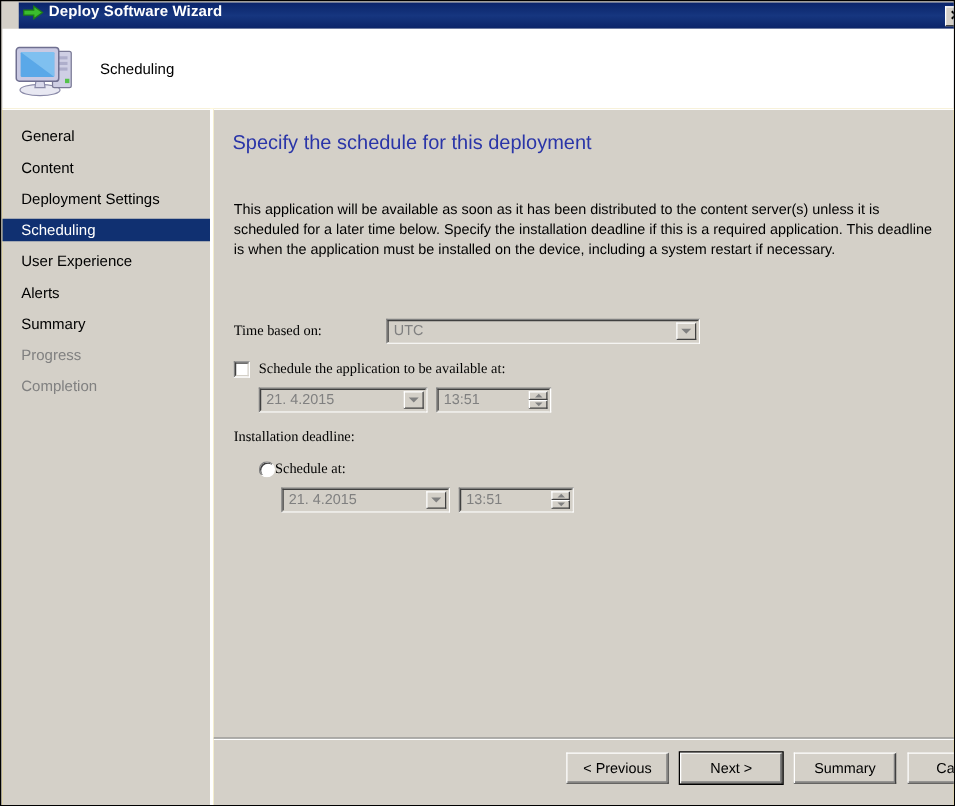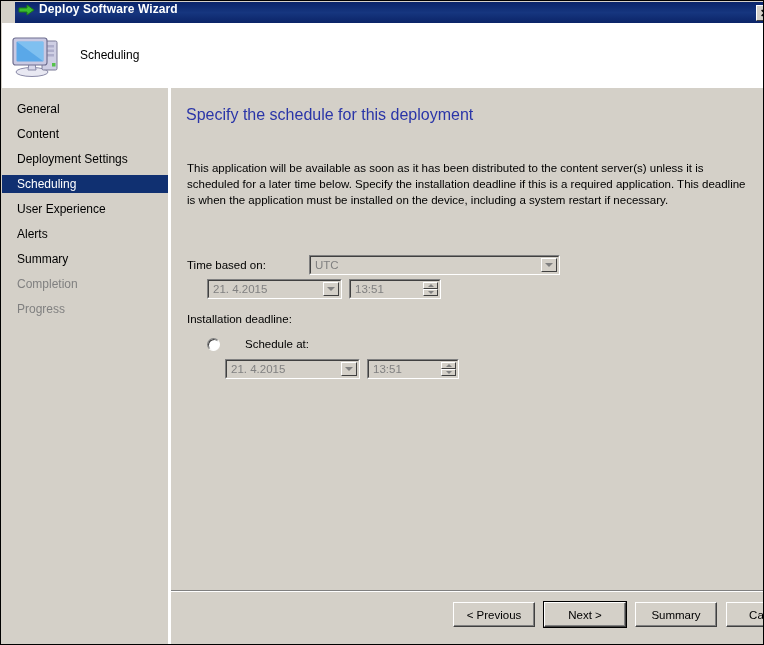--- a/index.html
+++ b/index.html
@@ -190,21 +190,21 @@
     width: 560px;
   }
   .row {
     display: flex;
     align-items: center;
     margin-bottom: 0;
   }
   .field-label {
     font-size: 11.5px;
     color: #000000;
-    font-family: Liberation Sans, sans-serif;
+    font-family: Liberation Serif, serif;
     white-space: nowrap;
   }
 
   
   .sunken {
     background: #d4d0c8;
     border-top: 1px solid #808080;
     border-left: 1px solid #808080;
     border-right: 1px solid #ffffff;
     border-bottom: 1px solid #ffffff;
@@ -437,22 +437,22 @@
 
     <div id="sidebar">
       <ul id="sidebar-list">
         <li class="nav-item">General</li>
         <li class="nav-item">Content</li>
         <li class="nav-item">Deployment Settings</li>
         <li class="nav-item selected">Scheduling</li>
         <li class="nav-item">User Experience</li>
         <li class="nav-item">Alerts</li>
         <li class="nav-item">Summary</li>
+        <li class="nav-item disabled">Progress</li>
         <li class="nav-item disabled">Completion</li>
-        <li class="nav-item disabled">Progress</li>
       </ul>
     </div>
     <div id="sidebar-divider"></div>
 
     <div id="content">
 
       <div id="intro-text">This application will be available as soon as it has been distributed to the content server(s) unless it is scheduled for a later time below. Specify the installation deadline if this is a required application. This deadline is when the application must be installed on the device, including a system restart if necessary.</div>
       <div id="page-heading">Specify the schedule for this deployment</div>
 
       <div id="form-area">
@@ -461,20 +461,24 @@
           <span class="field-label" style="width:122px;">Time based on:</span>
           <div class="sunken" style="width:251px;height:20px;">
             <div class="sunken-inner"></div>
             <span class="field-text">UTC</span>
             <div class="combo-btn">
               <span class="arrow-down"></span>
             </div>
           </div>
         </div>
 
+        <div class="row" style="height:24px;margin-top:7px;">
+          <span class="checkbox-box"></span>
+          <span class="field-label" style="margin-left:7px;">Schedule the application to be available at:</span>
+        </div>
 
         <div class="row" style="height:22px;margin-top:2px;padding-left:20px;">
           <div class="sunken" style="width:135px;height:20px;">
             <div class="sunken-inner"></div>
             <span class="field-text">21. 4.2015</span>
             <div class="combo-btn">
               <span class="arrow-down"></span>
             </div>
           </div>
           <div class="sunken" style="width:92px;height:20px;margin-left:7px;">
@@ -491,21 +495,21 @@
           </div>
         </div>
 
         <div class="row" style="height:20px;margin-top:9px;">
           <span class="field-label">Installation deadline:</span>
         </div>
 
 
         <div class="row" style="height:24px;margin-top:3px;padding-left:20px;">
           <span class="radio-circle"></span>
-          <span class="field-label" style="margin-left:25px;">Schedule at:</span>
+          <span class="field-label" style="margin-left:0;">Schedule at:</span>
         </div>
 
         <div class="row" style="height:22px;margin-top:2px;padding-left:38px;">
           <div class="sunken" style="width:135px;height:20px;">
             <div class="sunken-inner"></div>
             <span class="field-text">21. 4.2015</span>
             <div class="combo-btn">
               <span class="arrow-down"></span>
             </div>
           </div>

